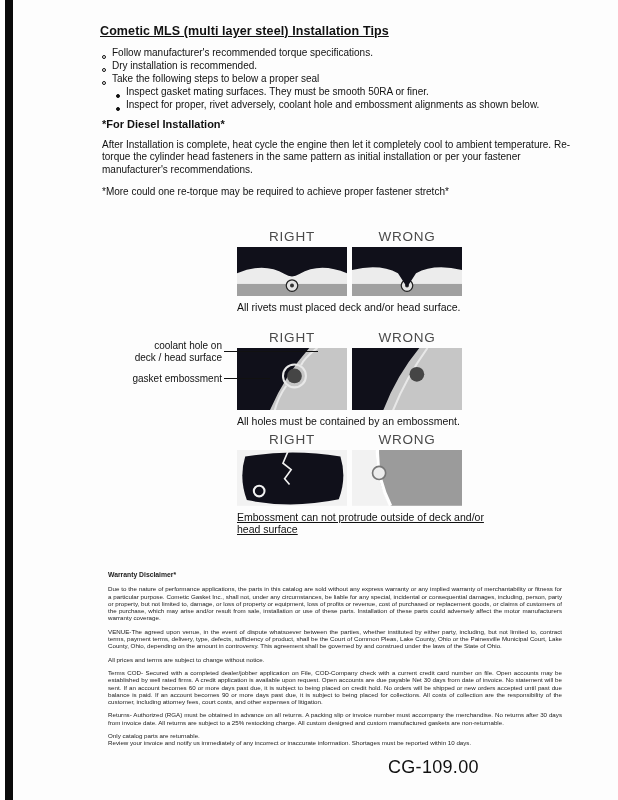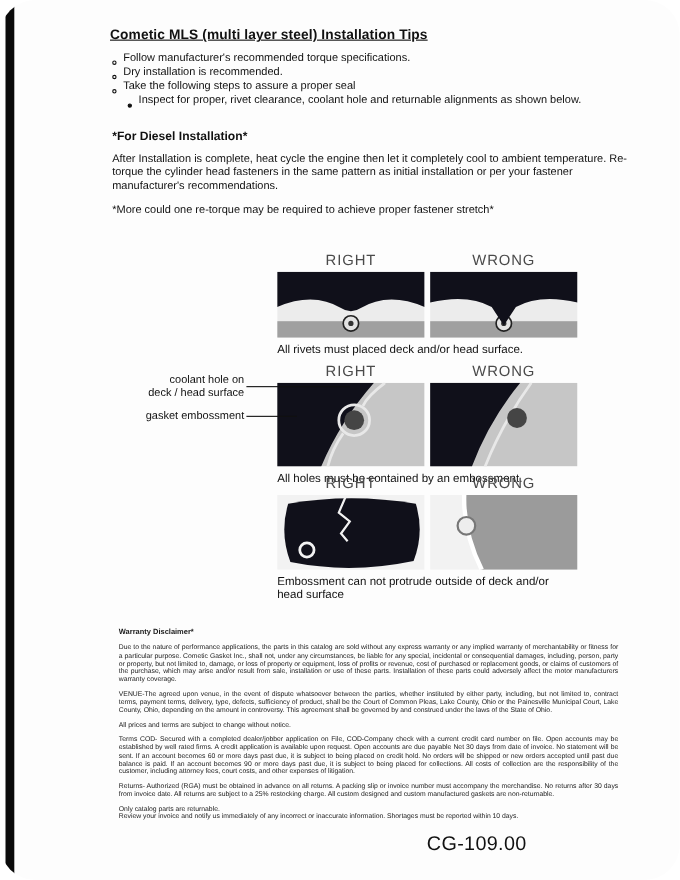--- a/index.html
+++ b/index.html
@@ -1,49 +1,49 @@
 <!DOCTYPE html>
 <html><head>
 <meta charset="utf-8">
 <style>
   * { margin:0; padding:0; box-sizing:border-box; }
   body { background:#ffffff; font-family:"Liberation Sans", sans-serif; }
   .page {
     position:relative; width:618px; height:800px;
-    background:#fdfdfd; color:#111; overflow:hidden;border-radius:32px;
+    background:#fdfdfd; color:#111; overflow:hidden;
   }
   .spine { position:absolute; left:5px; top:0; width:8px; height:800px; background:#0a0a0a; }
 
   .title {
     position:absolute; left:100px; top:24px;
     font-size:12.5px; font-weight:bold; text-decoration:underline; letter-spacing:0.1px;
   }
 
   .tips { position:absolute; left:102px; top:47px; }
   .tip-row { display:flex; align-items:flex-end; margin-bottom:1px; font-size:10px; line-height:12px; }
   .tip-row.sub { margin-left:14px; }
   .bullet { flex:none; width:4px; height:4px; border:1px solid #111; border-radius:50%; margin:3px 6px 0 0; }
   .bullet.filled { background:#111; }
 
   .diesel { position:absolute; left:102px; top:118px; width:472px; font-size:10px; line-height:12.5px; }
   .diesel h2 { font-size:11px; font-weight:bold; margin-bottom:8px; }
   .diesel p { margin-bottom:10px; }
   .diesel .note { margin-bottom:0; }
 
-  .figure { position:absolute; left:252px; width:273px; }
+  .figure { position:absolute; left:237px; width:225px; }
   #fig1 { top:229px; }
   #fig2 { top:330px; }
   #fig3 { top:432px; }
   .fig-labels { display:flex; gap:5px; margin-bottom:3px; }
   .fig-label { width:134px; text-align:center; font-size:13.5px; color:#4a4a4a; letter-spacing:0.8px; }
   .fig-panels { display:flex; gap:5px; }
   .panel { width:134px; }
   .panel svg { display:block; width:100%; height:auto; }
   .fig-caption { font-size:10.5px; line-height:12px; margin-top:5px; }
-  #fig3 .fig-caption { width:250px; }
+  #fig3 .fig-caption { width:250px;text-decoration:underline; }
 
   .fig2-ann { position:absolute; width:122px; left:100px; text-align:right; font-size:10px; line-height:11.5px; color:#111; }
   #ann1 { top:340px; }
   #ann2 { top:373px; }
   .pointer { position:absolute; height:1px; background:#111; }
   #ptr1 { left:224px; top:351px; width:94px; }
   #ptr2 { left:224px; top:378px; width:46px; }
 
   .warranty { position:absolute; left:108px; top:571px; width:454px; font-size:6.2px; line-height:7.3px; color:#1a1a1a; text-align:justify; }
   .warranty h3 { font-size:6.8px; font-weight:bold; margin-bottom:7px; text-align:left; }
@@ -64,25 +64,29 @@
     <div class="tip-row">
       <span class="bullet"></span>
       <span>Follow manufacturer's recommended torque specifications.</span>
     </div>
     <div class="tip-row">
       <span class="bullet"></span>
       <span>Dry installation is recommended.</span>
     </div>
     <div class="tip-row">
       <span class="bullet"></span>
-      <span>Take the following steps to assure a proper seal</span>
+      <span>Take the following steps to below a proper seal</span>
     </div>
     <div class="tip-row sub">
       <span class="bullet filled"></span>
-      <span>Inspect for proper, rivet clearance, coolant hole and returnable alignments as shown below.</span>
+      <span>Inspect gasket mating surfaces.  They must be smooth 50RA or finer.</span>
+    </div>
+    <div class="tip-row sub">
+      <span class="bullet filled"></span>
+      <span>Inspect for proper, rivet adversely, coolant hole and embossment alignments as shown below.</span>
     </div>
   </div>
 
   <section class="diesel">
     <h2>*For Diesel Installation*</h2>
     <p>After Installation is complete, heat cycle the engine then let it completely cool to ambient temperature. Re-torque the cylinder head fasteners in the same pattern as initial installation or per your fastener manufacturer's recommendations.</p>
     <p class="note">*More could one re-torque may be required to achieve proper fastener stretch*</p>
   </section>
 
   <section class="figure" id="fig1">

